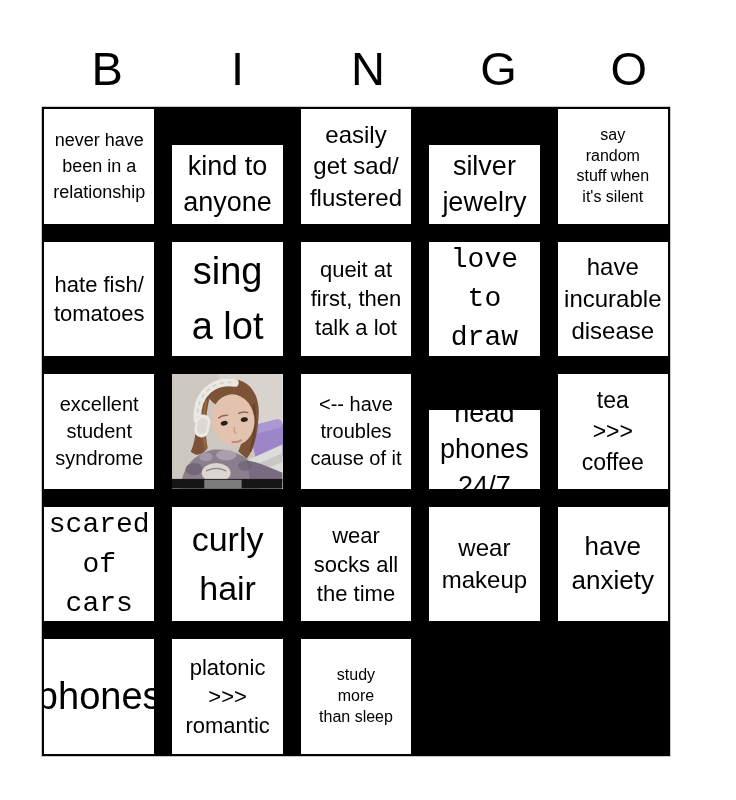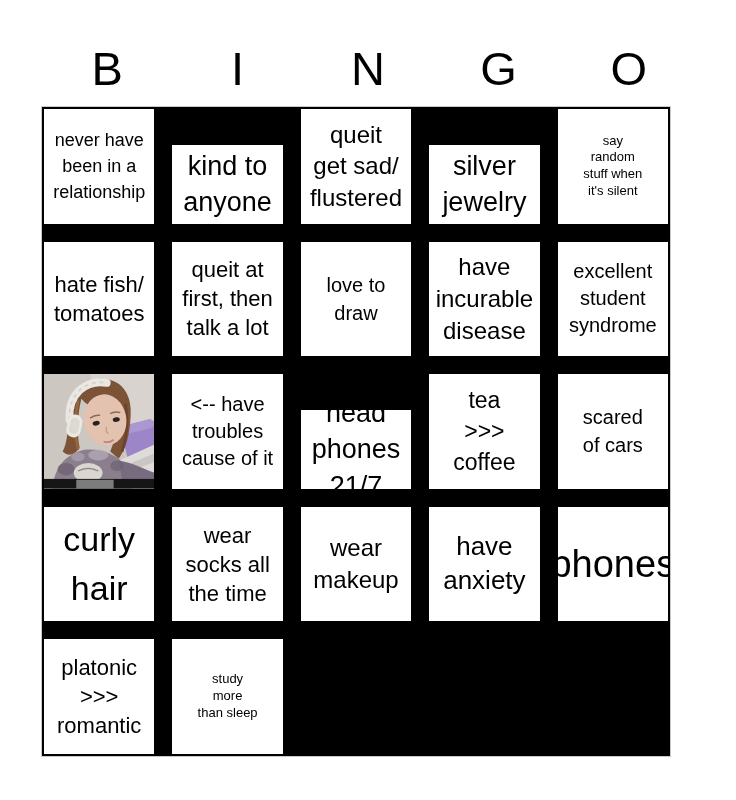--- a/index.html
+++ b/index.html
@@ -59,28 +59,28 @@
     color: #000000;
     white-space: pre-line;
     line-height: 1.32;
     overflow: hidden;
     padding: 2px;
   }
   .photo-cell { padding: 0; }
   .photo-cell svg { display: block; width: 100%; height: 100%; }
 
   .fs18 { font-size: 18px; line-height: 1.45; }
-  .fs19 { font-size: 13px; line-height: 1.3; text-align: center; }
+  .fs19 { font-size: 16px; line-height: 1.3; text-align: center; }
   .fs20 { font-size: 20px; line-height: 1.35; }
   .fs22 { font-size: 22px; line-height: 1.32; }
   .fs23 { font-size: 23px; line-height: 1.35; }
   .fs24 { font-size: 24px; line-height: 1.32; }
   .fs26 { font-size: 26px; line-height: 1.3; }
   .fs27 { font-size: 27px; line-height: 1.35; margin-top: 36px; }
-  .fs28 { font-size: 20px; line-height: 1.4; }
+  .fs28 { font-size: 28px; line-height: 1.4; font-family: Liberation Mono, monospace; }
   .fs34 { font-size: 34px; line-height: 1.45; }
   .fs38 { font-size: 38px; line-height: 1.45; }
 </style>
 </head>
 <body>
 
 <div class="page">
 
   <div class="title-row">
     <div class="title-letter">B</div>
@@ -89,32 +89,34 @@
     <div class="title-letter">G</div>
     <div class="title-letter">O</div>
   </div>
 
   <div class="grid">
     <div class="cell fs18">never have
 been in a
 relationship</div>
     <div class="cell fs27">kind to
 anyone</div>
-    <div class="cell fs24">queit
+    <div class="cell fs24">easily
 get sad/
 flustered</div>
     <div class="cell fs27">silver
 jewelry</div>
     <div class="cell fs19">say
 random
 stuff when
 it's silent</div>
 
     <div class="cell fs22">hate fish/
 tomatoes</div>
+    <div class="cell fs38">sing
+a lot</div>
     <div class="cell fs22">queit at
 first, then
 talk a lot</div>
     <div class="cell fs28">love to
 draw</div>
 
     <div class="cell fs24">have
 incurable
 disease</div>
     <div class="cell fs20">excellent
@@ -177,21 +179,21 @@
         <rect x="0" y="119" width="130" height="11" fill="#161616"></rect>
         <rect x="38" y="120" width="44" height="10" fill="#7c7c7c"></rect>
       </svg>
     </div>
 
     <div class="cell fs20">&lt;-- have
 troubles
 cause of it</div>
     <div class="cell fs27">head
 phones
-21/7</div>
+24/7</div>
 
     <div class="cell fs23">tea
 &gt;&gt;&gt;
 coffee</div>
     <div class="cell fs28">scared
 of cars</div>
     <div class="cell fs34">curly
 hair</div>
     <div class="cell fs22">wear
 socks all

